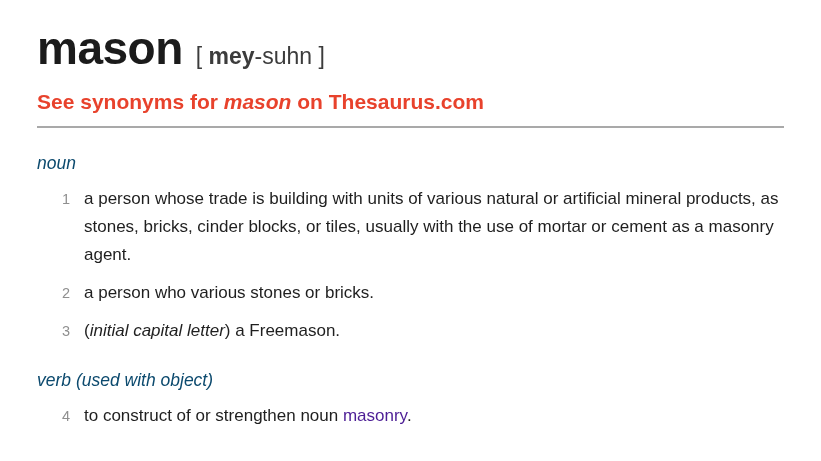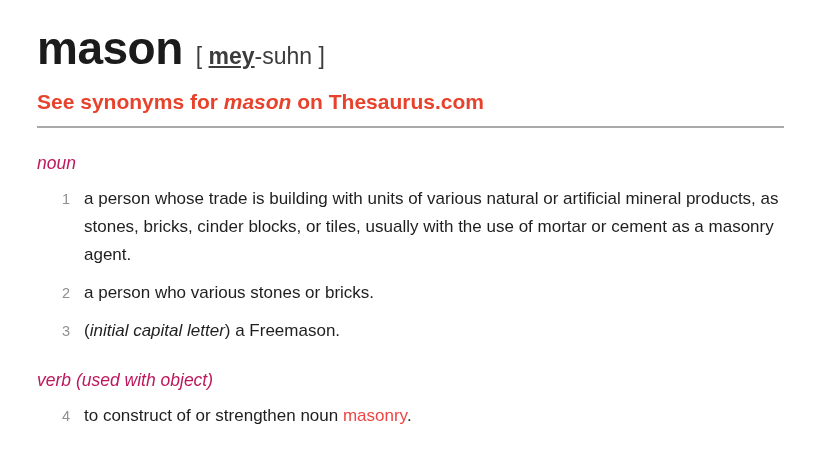--- a/index.html
+++ b/index.html
@@ -28,21 +28,21 @@
     color: #1b1b1b;
     white-space: nowrap;
   }
   .pron {
     font-size: 23px;
     font-weight: normal;
     letter-spacing: 0;
     color: #3c3c3c;
     margin-left: 13px;
   }
-  .pron .b { font-weight: bold; text-decoration: underline; }
+  .pron .b { font-weight: bold; }
   .pron .i { }
   
   .syn-link {
     display: inline-block;
     margin-top: 15px;
     font-size: 21px;
     font-weight: bold;
     color: #e8422c;
     text-decoration: none;
     cursor: pointer;
@@ -53,21 +53,21 @@
     height: 2px;
     background: #a9a9a9;
     margin-top: 12px;
   }
   
   .pos-heading {
     font-style: italic;
     font-size: 17.5px;
     line-height: 22px;
     margin-top: 24px;
-    color: #be185d;
+    color: #0c4a6e;
   }
   
   .def-list { margin-top: 11px; }
   .def-item {
     display: flex;
     align-items: flex-start;
     font-size: 17px;
     line-height: 28px;
     margin-bottom: 10px;
   }
@@ -75,21 +75,21 @@
     flex: 0 0 auto;
     width: 22px;
     margin-left: 25px;
     color: #8f8f8f;
     font-size: 14.5px;
     line-height: 28px;
   }
   .def-text { flex: 1; color: #1f1f1f; }
   .def-text em { font-style: italic; }
   .word-link {
-    color: #ef4444;
+    color: #4c1d95;
     text-decoration: none;
     cursor: pointer;
   }
   .verb-section { margin-top: 18px; }
 </style>
 </head>
 <body>
 
 <div class="page">
 

